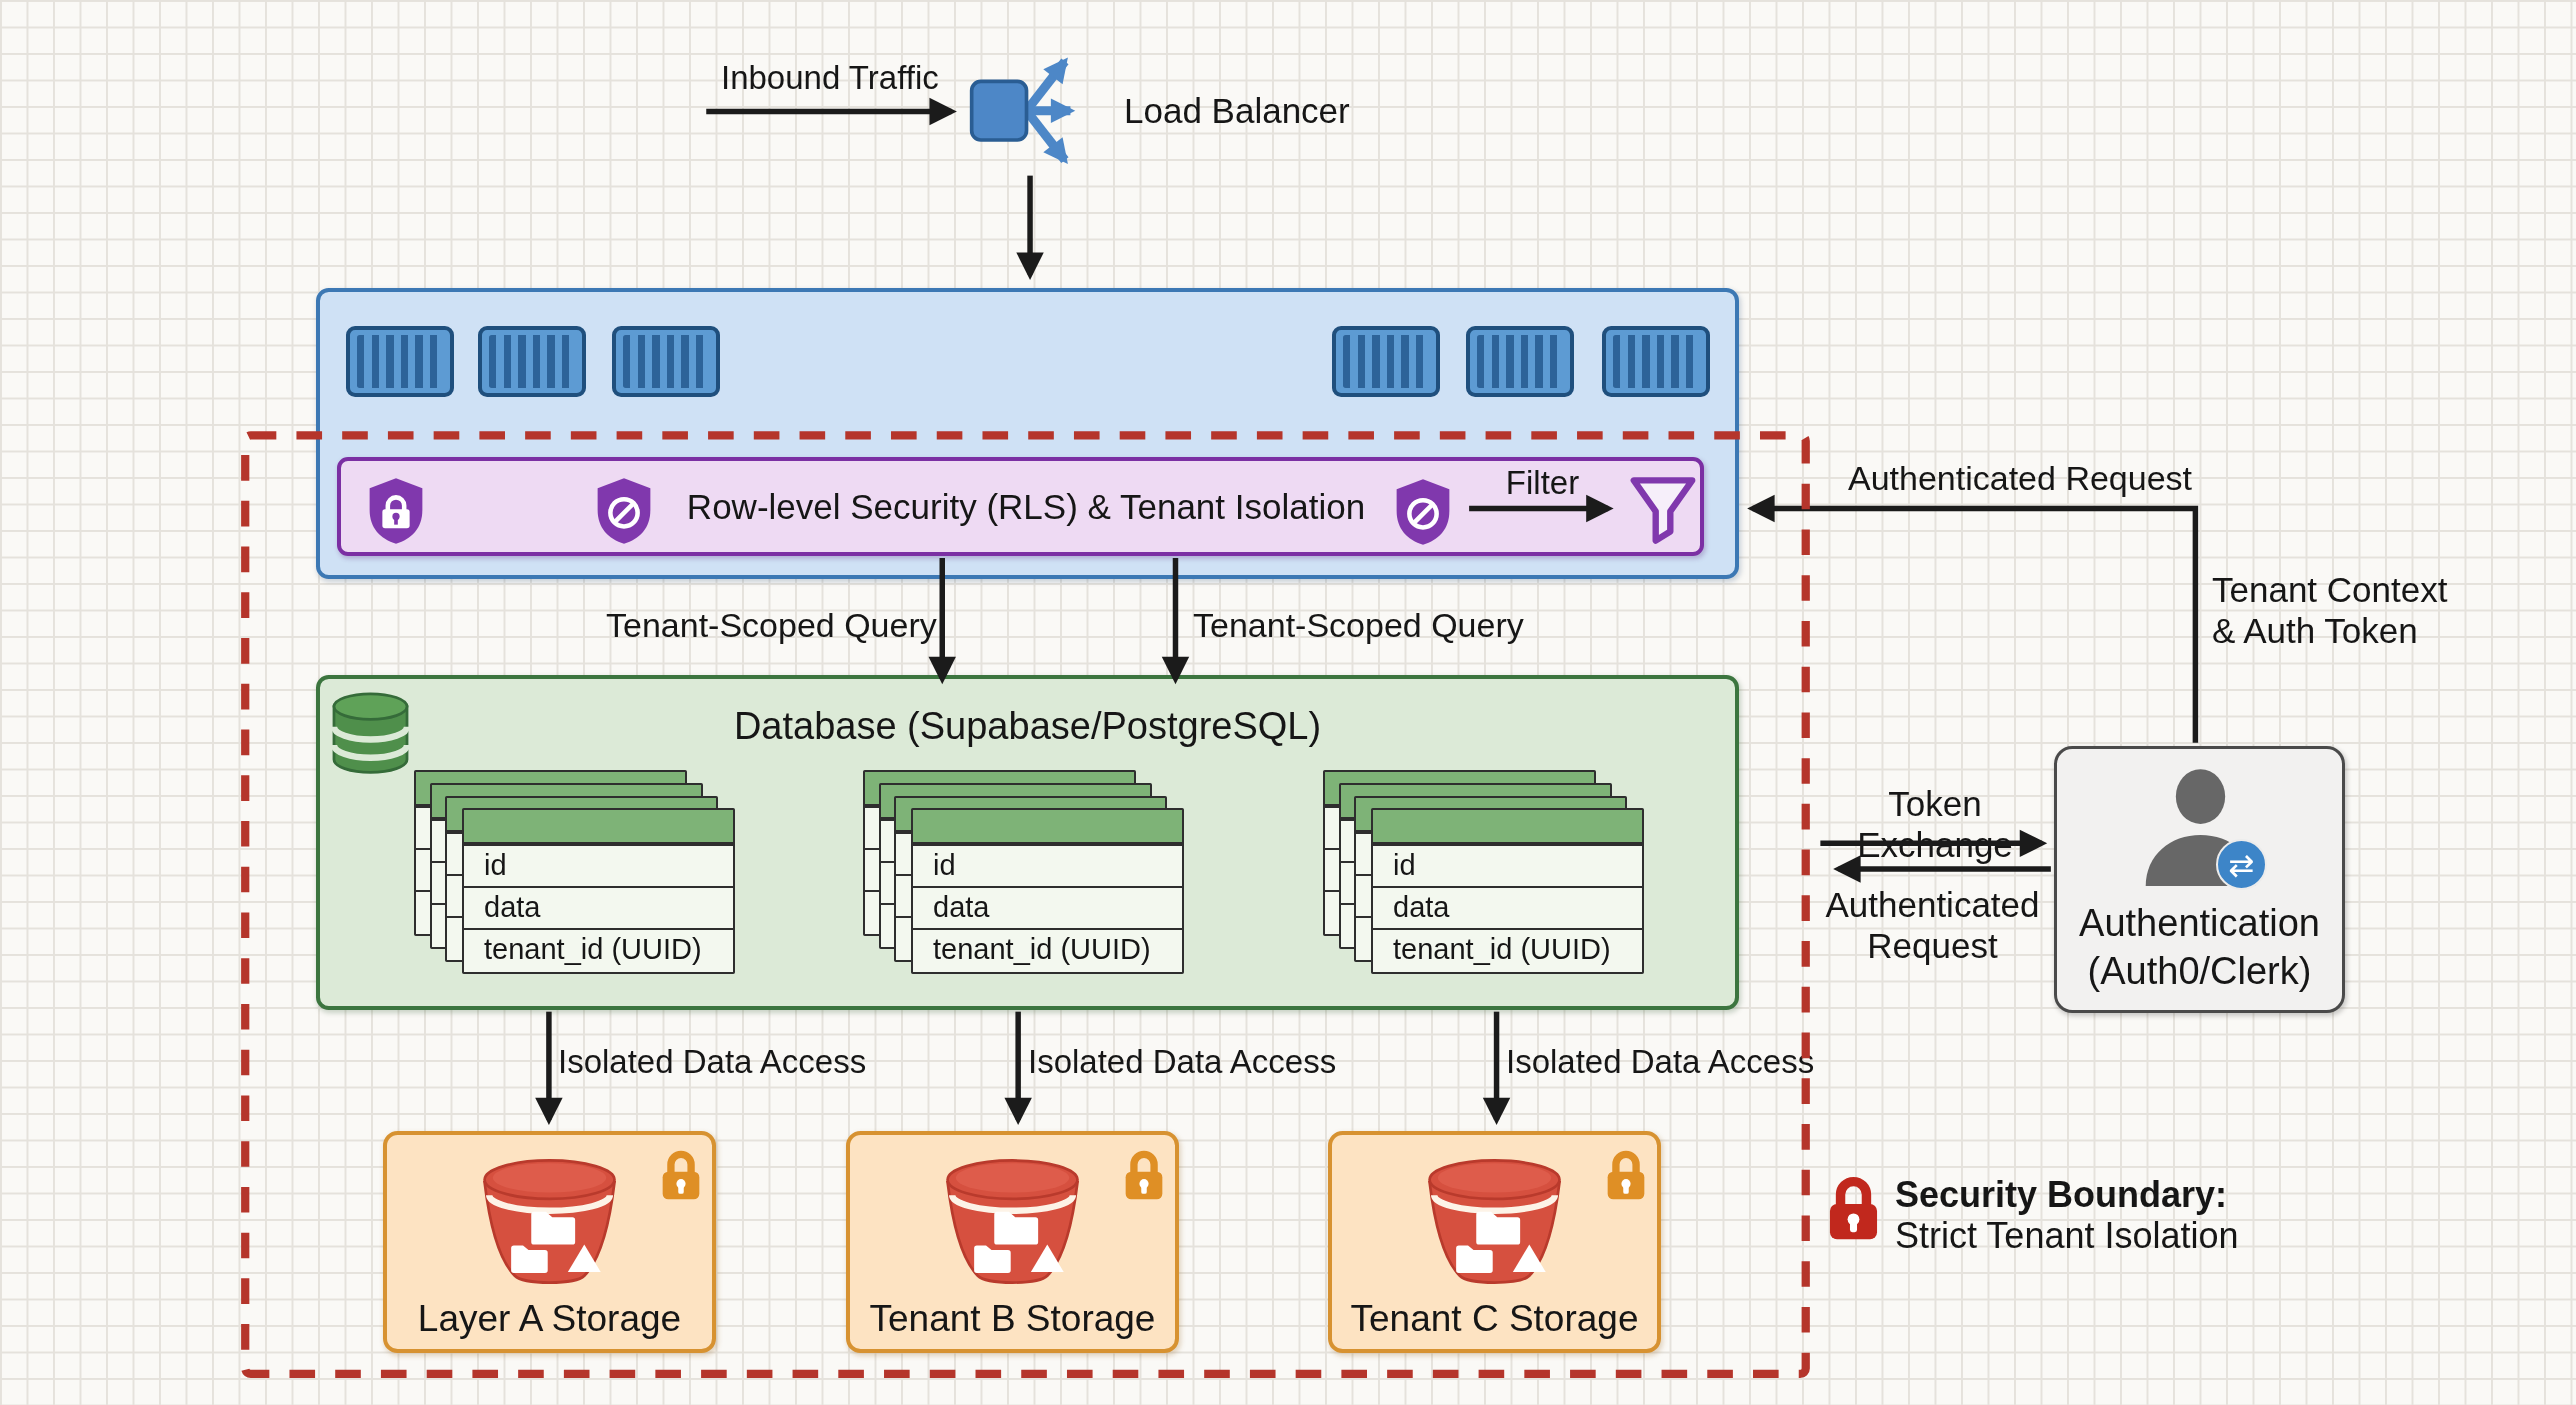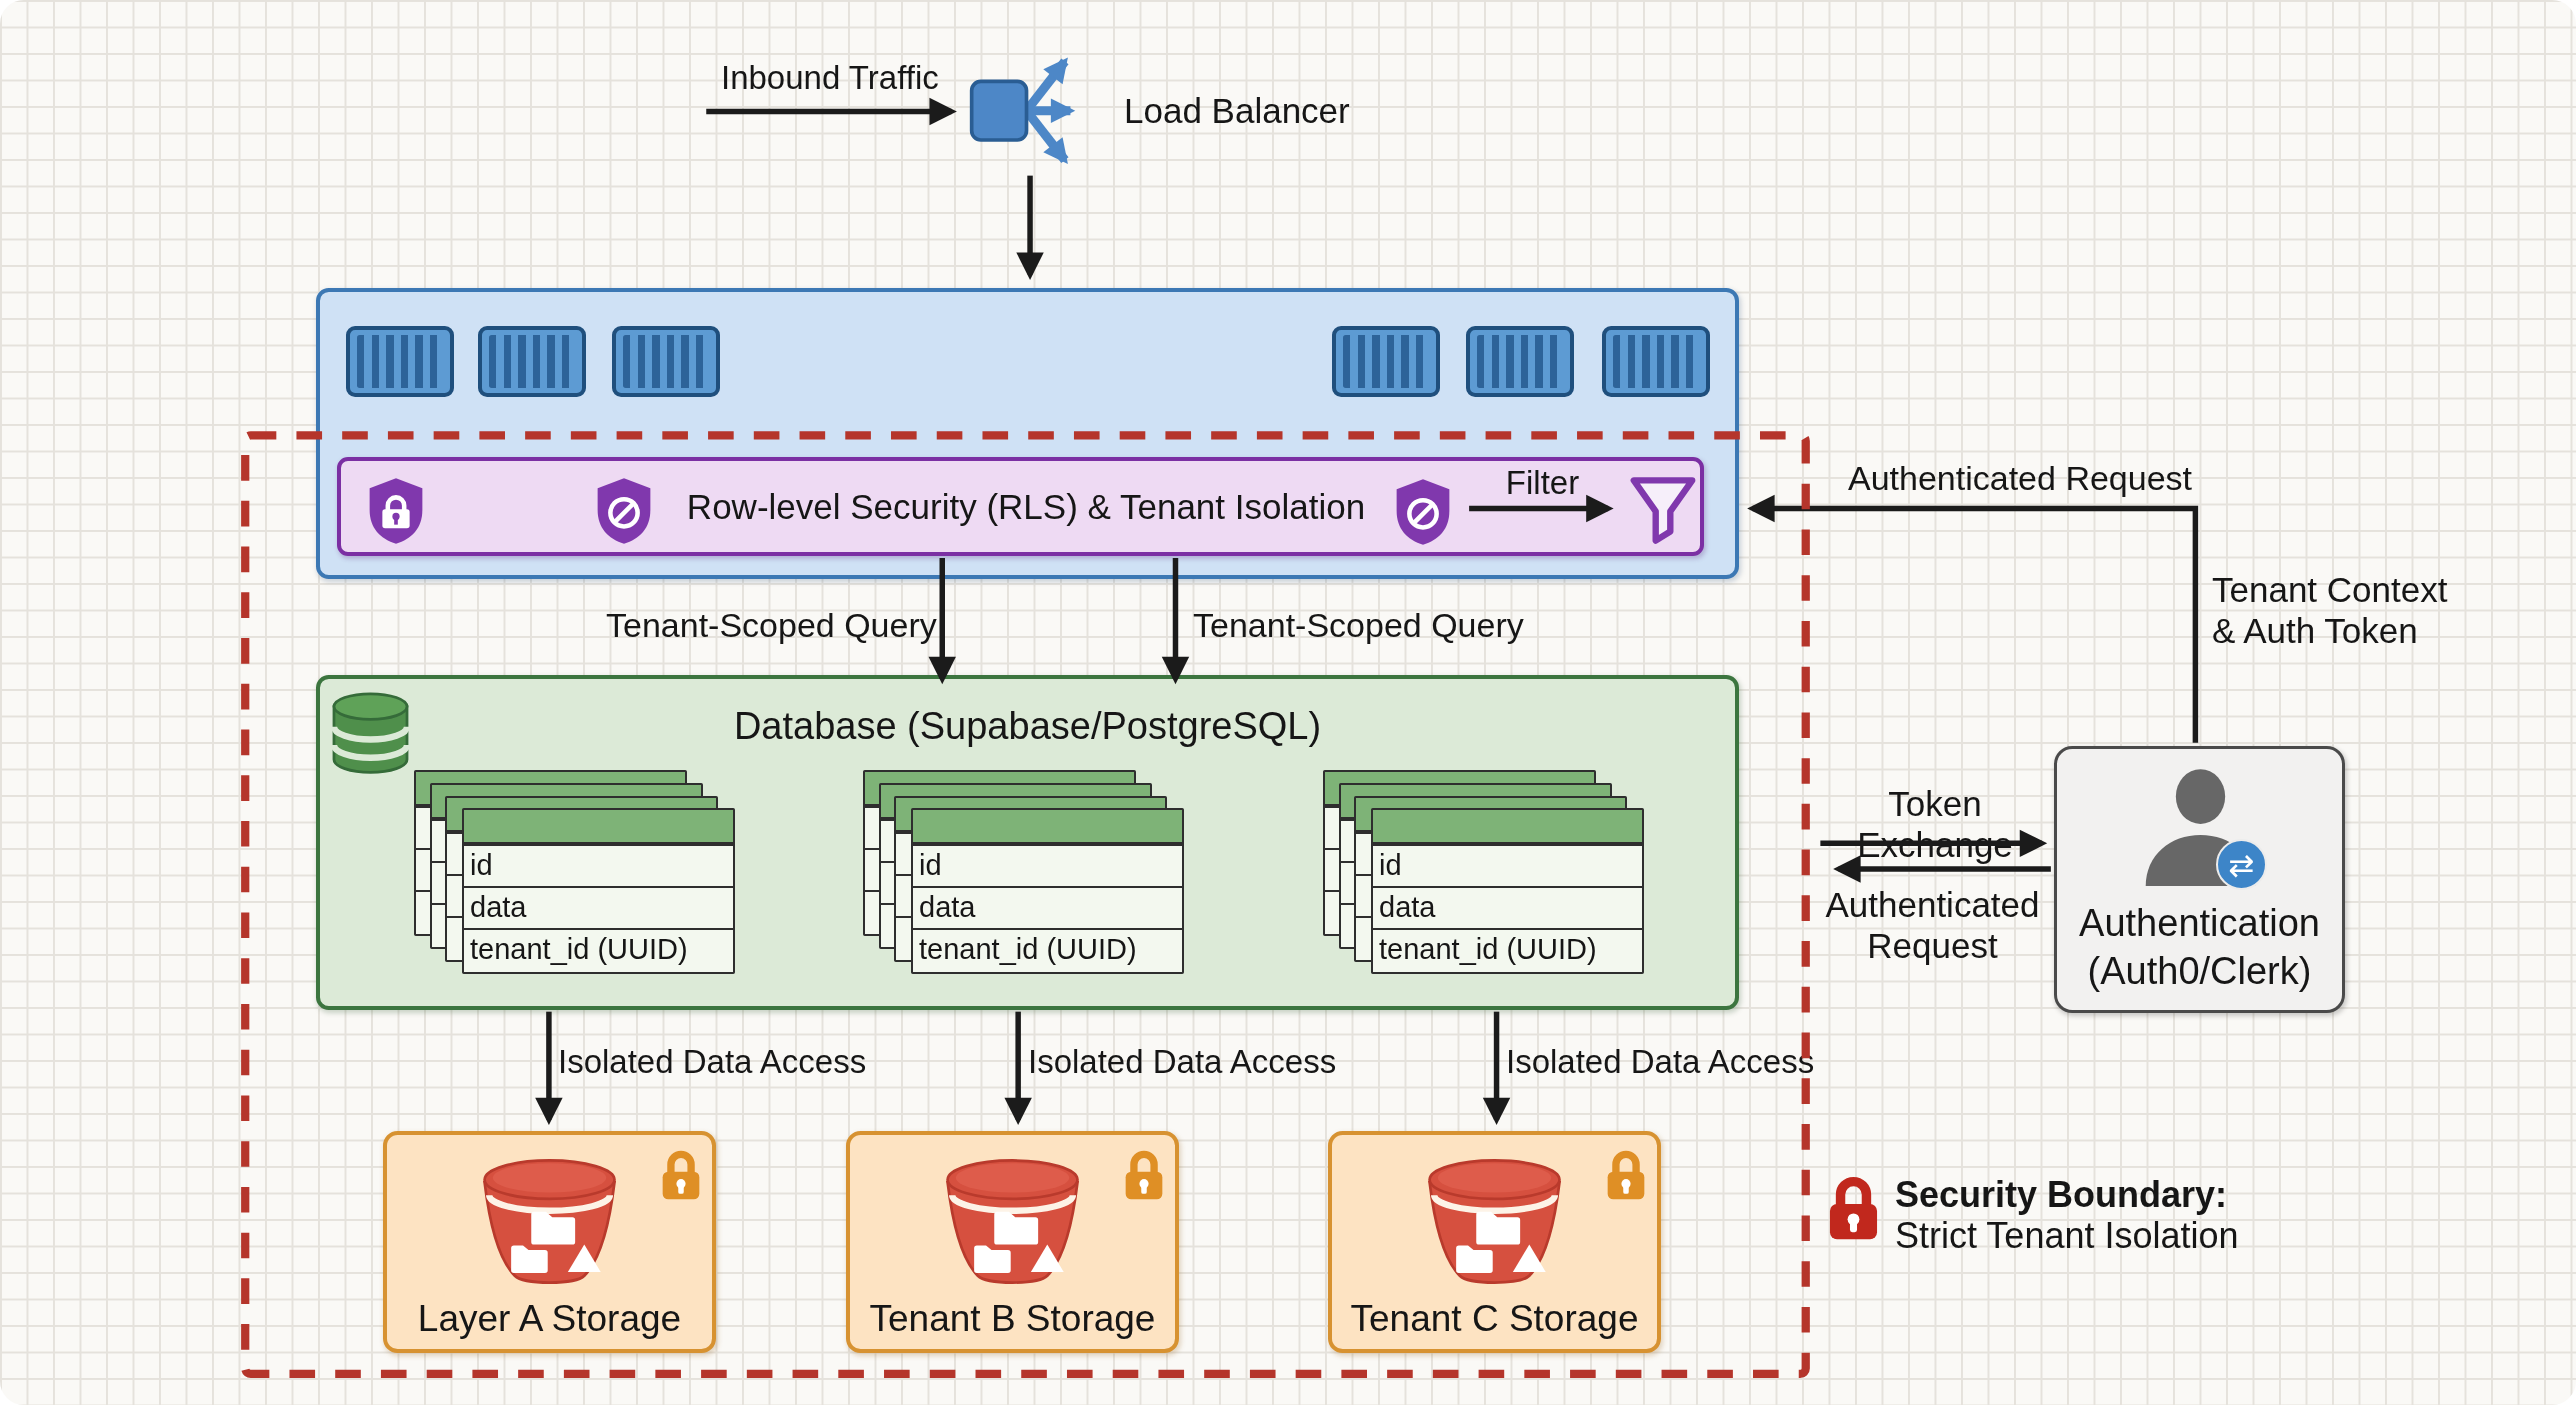--- a/index.html
+++ b/index.html
@@ -3,21 +3,21 @@
 <meta charset="utf-8">
 <style>
   html,body{margin:0;padding:0;}
   body{width:2576px;height:1405px;position:relative;overflow:hidden;
        font-family:"Liberation Sans", sans-serif;color:#161616;}
   .canvas{position:absolute;inset:0;
        background-color:#faf9f6;
        background-image:
          linear-gradient(#e5e2dc 1.8px, transparent 1.8px),
          linear-gradient(90deg, #e5e2dc 1.8px, transparent 1.8px);
-       background-size:26.5px 26.5px;border-radius:24px;}
+       background-size:26.5px 26.5px;}
   .lbl{position:absolute;white-space:nowrap;font-size:34px;line-height:1.15;}
   .center{text-align:center;}
   .box{position:absolute;box-sizing:border-box;}
 
   
   .app-box{left:316px;top:288px;width:1423px;height:291px;background:#cfe1f5;
            border:4.6px solid #3c78b4;border-radius:12.8px;box-shadow:1.8px 2.7px 5.5px rgba(60,90,130,.25);}
   .app-title{position:absolute;left:0;right:0;top:48px;text-align:center;font-size:38px;font-weight:500;}
   .container-icon{position:absolute;width:108px;height:71px;top:34px;background:#5d9bd3;
            border:4.6px solid #1f4f7d;border-radius:9.1px;box-sizing:border-box;}
@@ -33,21 +33,21 @@
 
   
   .db-box{left:316px;top:675px;width:1423px;height:335px;background:#dcead7;
            border:4.6px solid #3c753f;border-radius:12.8px;box-shadow:1.8px 2.7px 5.5px rgba(50,90,50,.25);}
   .db-title{position:absolute;left:0;right:0;top:25.6px;text-align:center;font-size:38px;font-weight:500;}
   .tstack{position:absolute;width:322px;height:209px;}
   .tcard{position:absolute;width:273px;height:166px;background:#f3f8ef;
            border:2.7px solid #2e2e2e;border-radius:1.8px;box-sizing:border-box;}
   .thead{height:34px;background:#7eb377;border-bottom:2.7px solid #2e2e2e;box-sizing:border-box;}
   .trow{height:42px;box-sizing:border-box;border-top:2.7px solid #2e2e2e;line-height:38px;
-           font-size:29px;padding-left:6px;}
+           font-size:29px;padding-left:20px;}
   .trow:first-of-type{border-top:none;}
 
   
   .storage{position:absolute;top:1131px;width:333px;height:222px;background:#fde3c2;
            border:4.6px solid #d79231;border-radius:14.6px;box-sizing:border-box;
            box-shadow:1.8px 2.7px 5.5px rgba(150,100,30,.25);}
   .storage .slabel{position:absolute;left:0;right:0;bottom:9.1px;text-align:center;font-size:37px;}
   .bucket{position:absolute;left:50%;transform:translateX(-50%);top:20px;}
   .padlock{position:absolute;right:9.1px;top:11px;color:#df8f25;}
 

